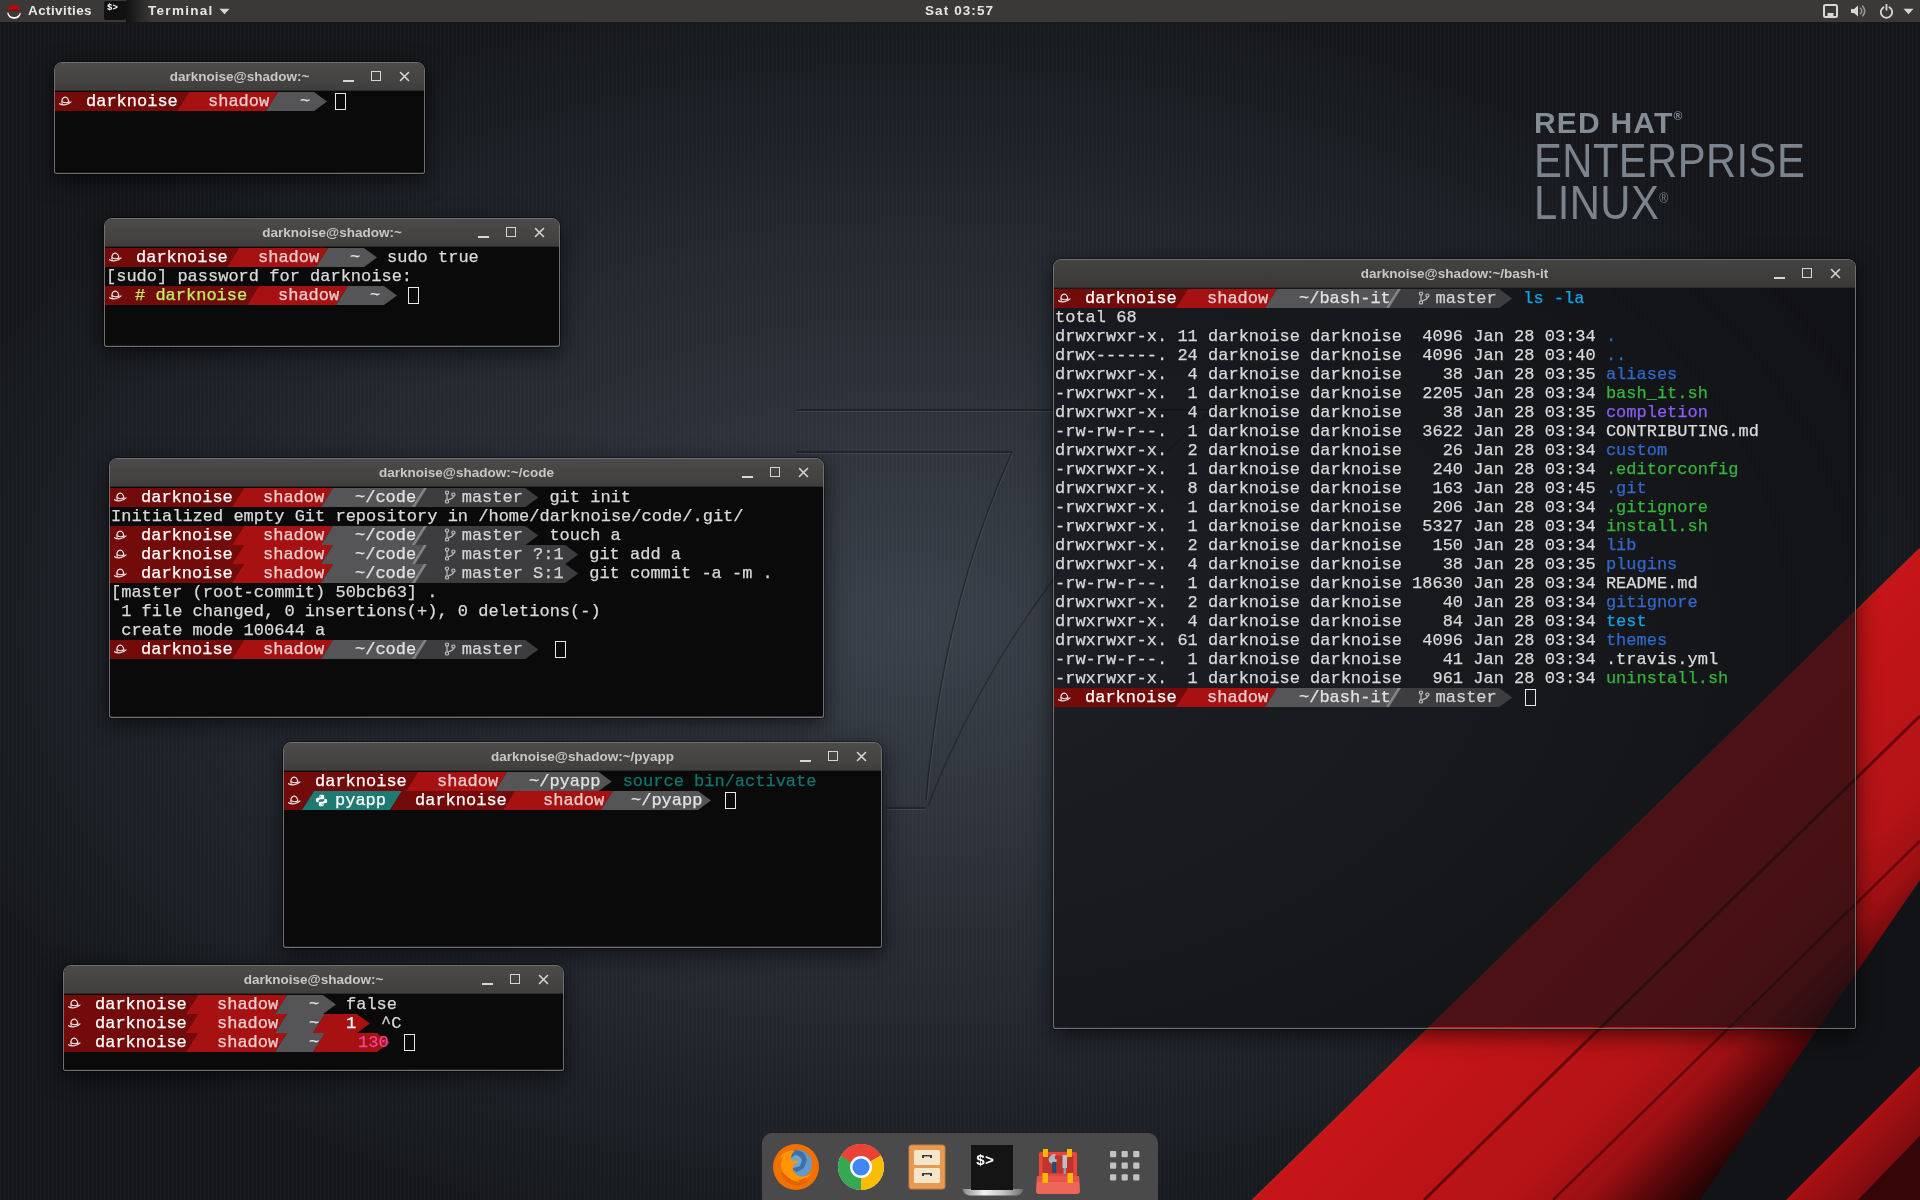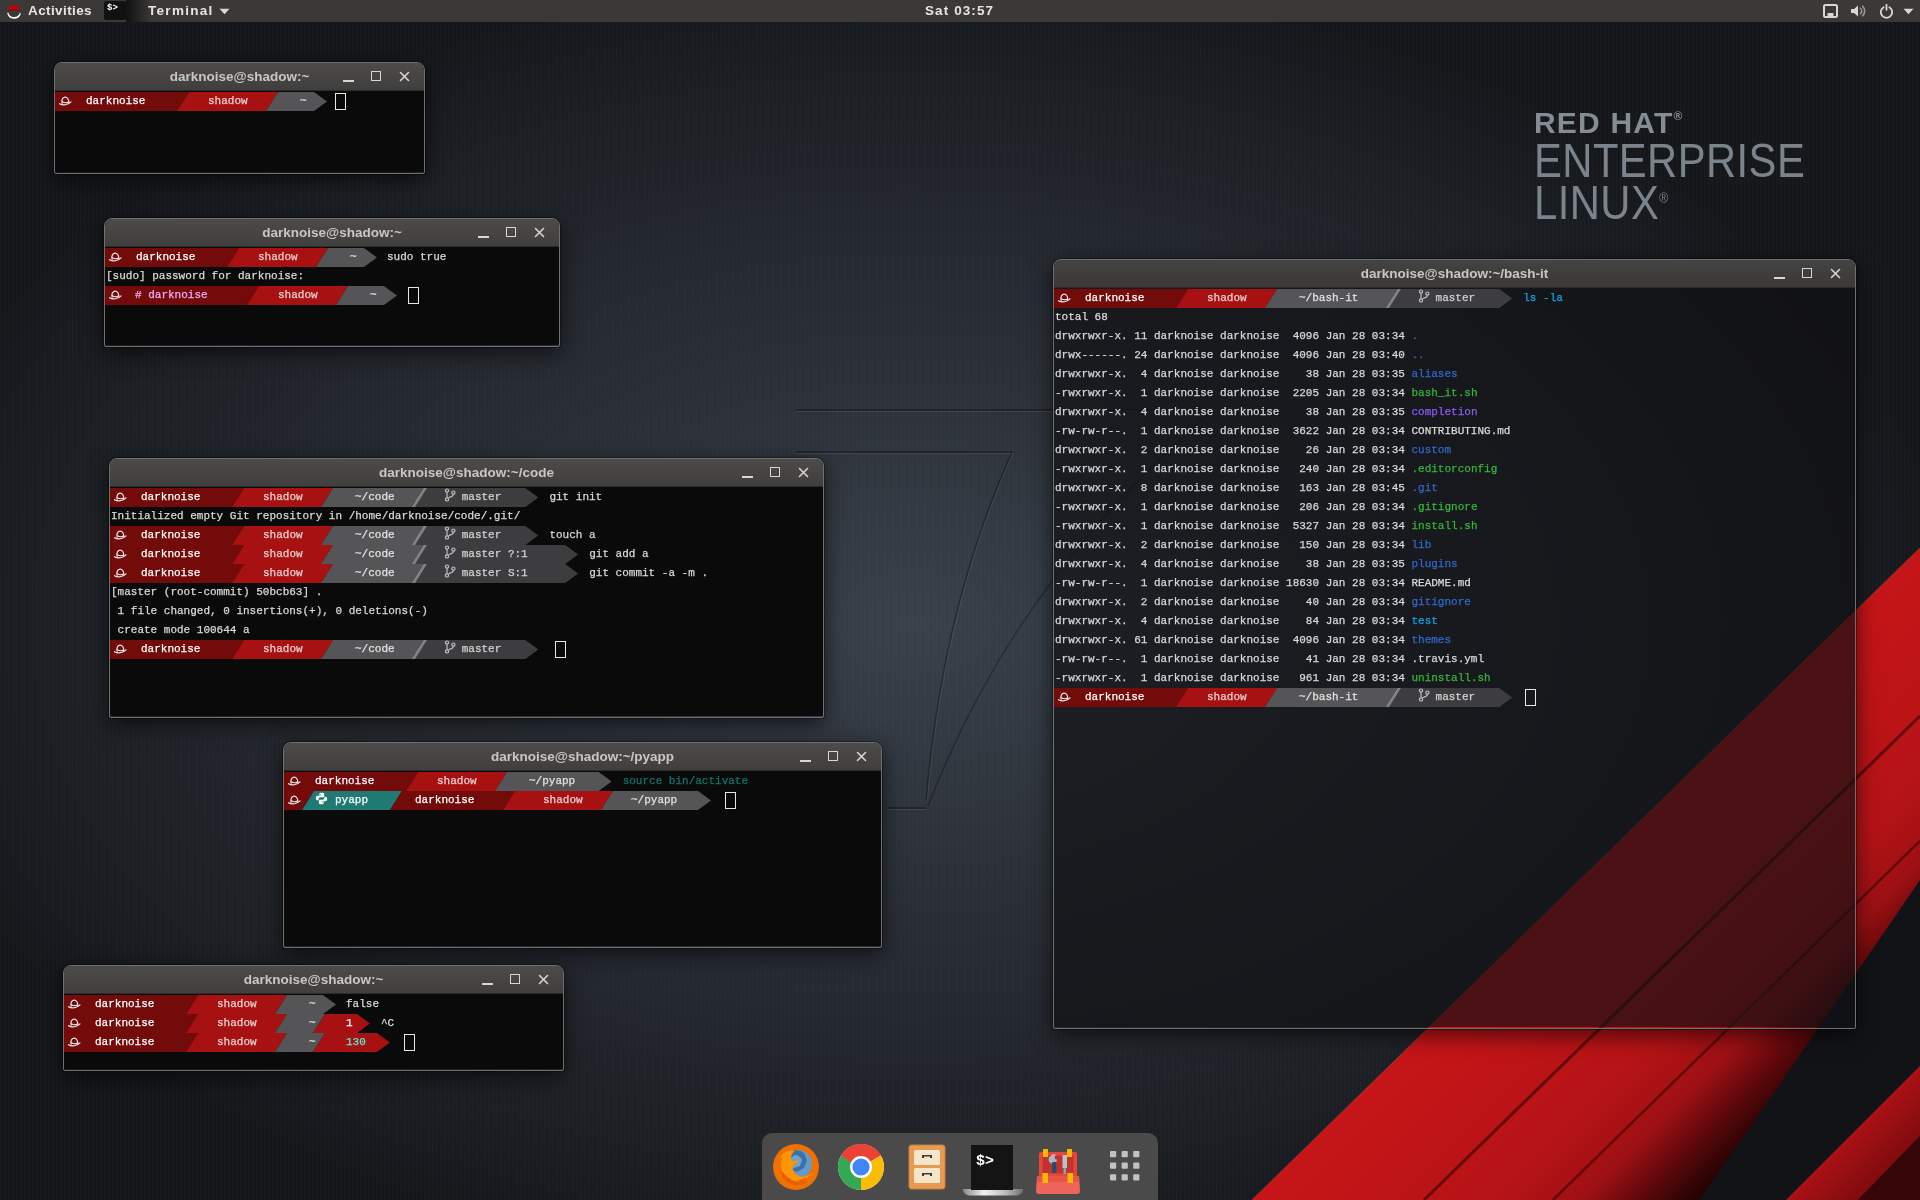--- a/index.html
+++ b/index.html
@@ -19,21 +19,21 @@
 .reg2{font-size:14px;letter-spacing:0;position:relative;top:-16px;vertical-align:0}
 .win{position:absolute;border:1px solid #707070;border-radius:8px 8px 2px 2px;box-shadow:0 6px 22px rgba(0,0,0,0.62),0 0 0 1px rgba(0,0,0,0.35);z-index:10}
 .tb{position:relative;height:28px;background:linear-gradient(#4d4b49,#413f3d);border-bottom:1px solid #2c2b29;border-radius:7px 7px 0 0}
 .tbdark{background:linear-gradient(#454342,#3b3937)}
 .tt{position:absolute;left:0;right:0;top:0;text-align:center;line-height:28px;font-size:13.5px;font-weight:bold;color:#c9c7c4;white-space:nowrap}
 .wb{position:absolute;top:0;width:28px;height:28px}
 .wbclose{right:5px}.wbmax{right:33px}.wbmin{right:61px}
 .wb svg{position:absolute;left:8px;top:8px}
 .wbmin i{position:absolute;left:8px;top:17px;width:11px;height:2px;background:#d8d6d3}
 .wbmax i{position:absolute;left:8px;top:8px;width:10px;height:10px;border:1.8px solid #d8d6d3}
-.tc{position:relative;overflow:hidden;height:calc(100% - 29px);padding:1px 0 0 0;font-family:"Liberation Mono",monospace;font-size:11px;color:#d9d9d9;-webkit-text-stroke:0.25px;border-radius:0 0 1px 1px}
+.tc{position:relative;overflow:hidden;height:calc(100% - 29px);padding:1px 0 0 0;font-family:"Liberation Mono",monospace;font-size:17px;color:#d9d9d9;-webkit-text-stroke:0.25px;border-radius:0 0 1px 1px}
 .row{position:relative;height:19px;line-height:19px;white-space:pre}
 .tx{padding-left:1px}
 .sg{position:absolute;top:0;height:19px}
 .cL{clip-path:polygon(0 0,100% 0,calc(100% - 12px) 100%,0 100%)}
 .cM{clip-path:polygon(12px 0,100% 0,calc(100% - 12px) 100%,0 100%)}
 .cR{clip-path:polygon(12px 0,calc(100% - 13px) 0,100% 50%,calc(100% - 13px) 100%,0 100%)}
 .pt{position:absolute;top:0;font-weight:normal;line-height:19px}
 .hat{position:relative;top:2px}
 .psep{position:absolute;top:0;width:2.5px;height:19px;background:rgba(195,195,195,0.5);transform:skewX(-32deg)}
 .cur{position:absolute;top:1px;width:11px;height:17px;border:1px solid #e8e8e8;box-sizing:border-box}
@@ -141,21 +141,21 @@
                 <path d="M4.6 8.3 C 7 9.6 10 9.3 11.4 8.2"></path>
               </g>
             </svg></b><b class="pt " style="left:31px;color:#ffffff">darknoise</b><b class="pt " style="left:153px;color:#e8cfcf">shadow</b><b class="pt " style="left:245px;color:#e2e2e2">~</b><b class="pt " style="left:282px;color:#d9d9d9">sudo true</b></div>
         <div class="row tx">[sudo] password for darknoise:</div>
         <div class="row"><i class="sg cL" style="left:0px;width:154px;background:#740b0b"></i><i class="sg cM" style="left:142px;width:101px;background:#a81112"></i><i class="sg cR" style="left:231px;width:61px;background:#555557"></i><b class="pt" style="left:3px"><svg class="hat" width="15" height="15" viewBox="0 0 16 16">
               <g fill="none" stroke="#ededed" stroke-width="1.25" stroke-linecap="round">
                 <path d="M1.6 10.3 C 5.2 12.6 10.6 11.8 13.9 8.4"></path>
                 <path d="M4.4 9.9 C 3.6 6.4 4.9 3.6 7.4 3.4 C 9.9 3.2 11.4 5.5 11.5 8.8"></path>
                 <path d="M4.6 8.3 C 7 9.6 10 9.3 11.4 8.2"></path>
               </g>
-            </svg></b><b class="pt " style="left:30px;color:#f0abfc"># darknoise</b><b class="pt " style="left:173px;color:#e8cfcf">shadow</b><b class="pt " style="left:265px;color:#e2e2e2">~</b><i class="cur" style="left:303px"></i></div>
+            </svg></b><b class="pt " style="left:30px;color:#bef264"># darknoise</b><b class="pt " style="left:173px;color:#e8cfcf">shadow</b><b class="pt " style="left:265px;color:#e2e2e2">~</b><i class="cur" style="left:303px"></i></div>
       </div>
 </div>
     <div class="win" style="left:109px;top:458px;width:715px;height:260px">
 <div class="tb ">
         <span class="tt">darknoise@shadow:~/code</span>
 <span class="wb wbmin">
           <i></i>
         </span>
         <span class="wb wbmax">
           <i></i>
@@ -307,21 +307,21 @@
                 <path d="M4.4 9.9 C 3.6 6.4 4.9 3.6 7.4 3.4 C 9.9 3.2 11.4 5.5 11.5 8.8"></path>
                 <path d="M4.6 8.3 C 7 9.6 10 9.3 11.4 8.2"></path>
               </g>
             </svg></b><b class="pt " style="left:31px;color:#ffffff">darknoise</b><b class="pt " style="left:153px;color:#e8cfcf">shadow</b><b class="pt " style="left:245px;color:#e2e2e2">~</b><b class="pt " style="left:282px;color:#ffffff">1</b><b class="pt " style="left:316.95px;color:#d9d9d9">^C</b></div>
         <div class="row"><i class="sg cL" style="left:0px;width:134px;background:#740b0b"></i><i class="sg cM" style="left:122px;width:101px;background:#a81112"></i><i class="sg cM" style="left:211px;width:50px;background:#555557"></i><i class="sg cR" style="left:249px;width:76.85000000000002px;background:#a81112"></i><b class="pt" style="left:3px"><svg class="hat" width="15" height="15" viewBox="0 0 16 16">
               <g fill="none" stroke="#ededed" stroke-width="1.25" stroke-linecap="round">
                 <path d="M1.6 10.3 C 5.2 12.6 10.6 11.8 13.9 8.4"></path>
                 <path d="M4.4 9.9 C 3.6 6.4 4.9 3.6 7.4 3.4 C 9.9 3.2 11.4 5.5 11.5 8.8"></path>
                 <path d="M4.6 8.3 C 7 9.6 10 9.3 11.4 8.2"></path>
               </g>
-            </svg></b><b class="pt " style="left:31px;color:#ffffff">darknoise</b><b class="pt " style="left:153px;color:#e8cfcf">shadow</b><b class="pt " style="left:245px;color:#e2e2e2">~</b><b class="pt " style="left:282px;color:#5eead4">130</b><i class="cur" style="left:340px"></i></div>
+            </svg></b><b class="pt " style="left:31px;color:#ffffff">darknoise</b><b class="pt " style="left:153px;color:#e8cfcf">shadow</b><b class="pt " style="left:245px;color:#e2e2e2">~</b><b class="pt " style="left:294px;color:#ec4899">130</b><i class="cur" style="left:340px"></i></div>
       </div>
 </div>
     <div class="win" style="left:1053px;top:259px;width:803px;height:770px">
 <div class="tb tbdark">
         <span class="tt">darknoise@shadow:~/bash-it</span>
 <span class="wb wbmin">
           <i></i>
         </span>
         <span class="wb wbmax">
           <i></i>

